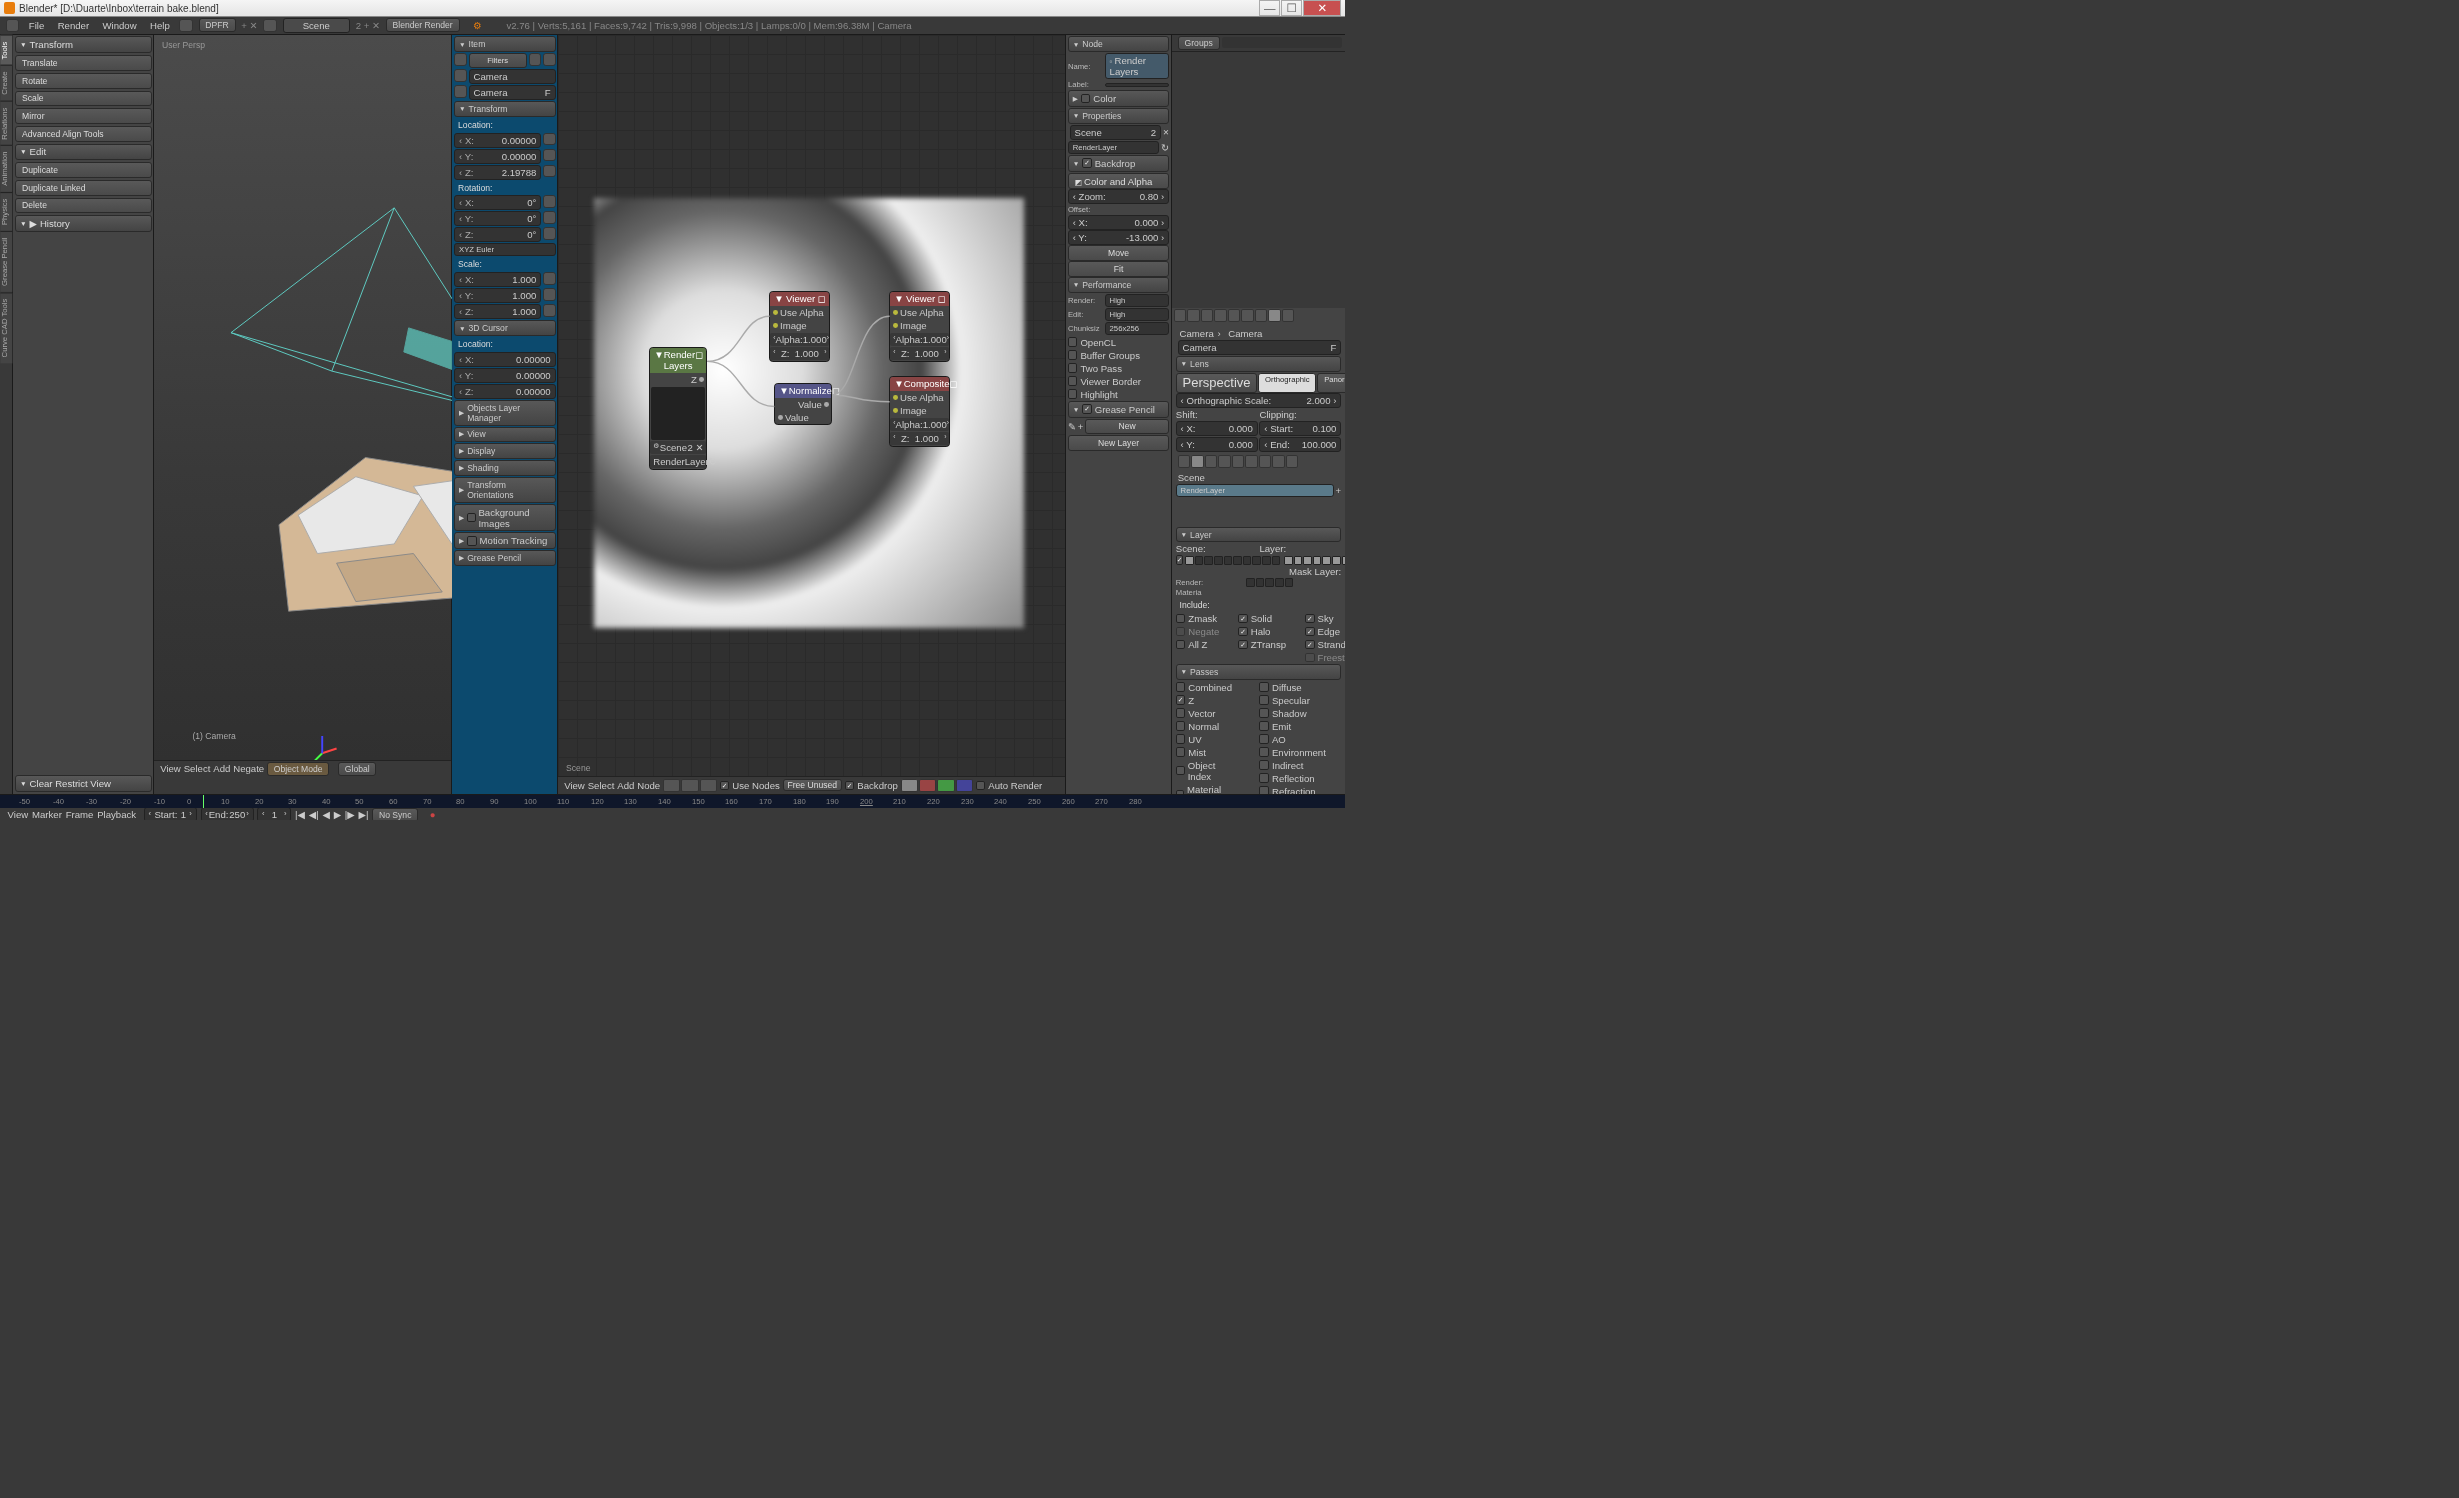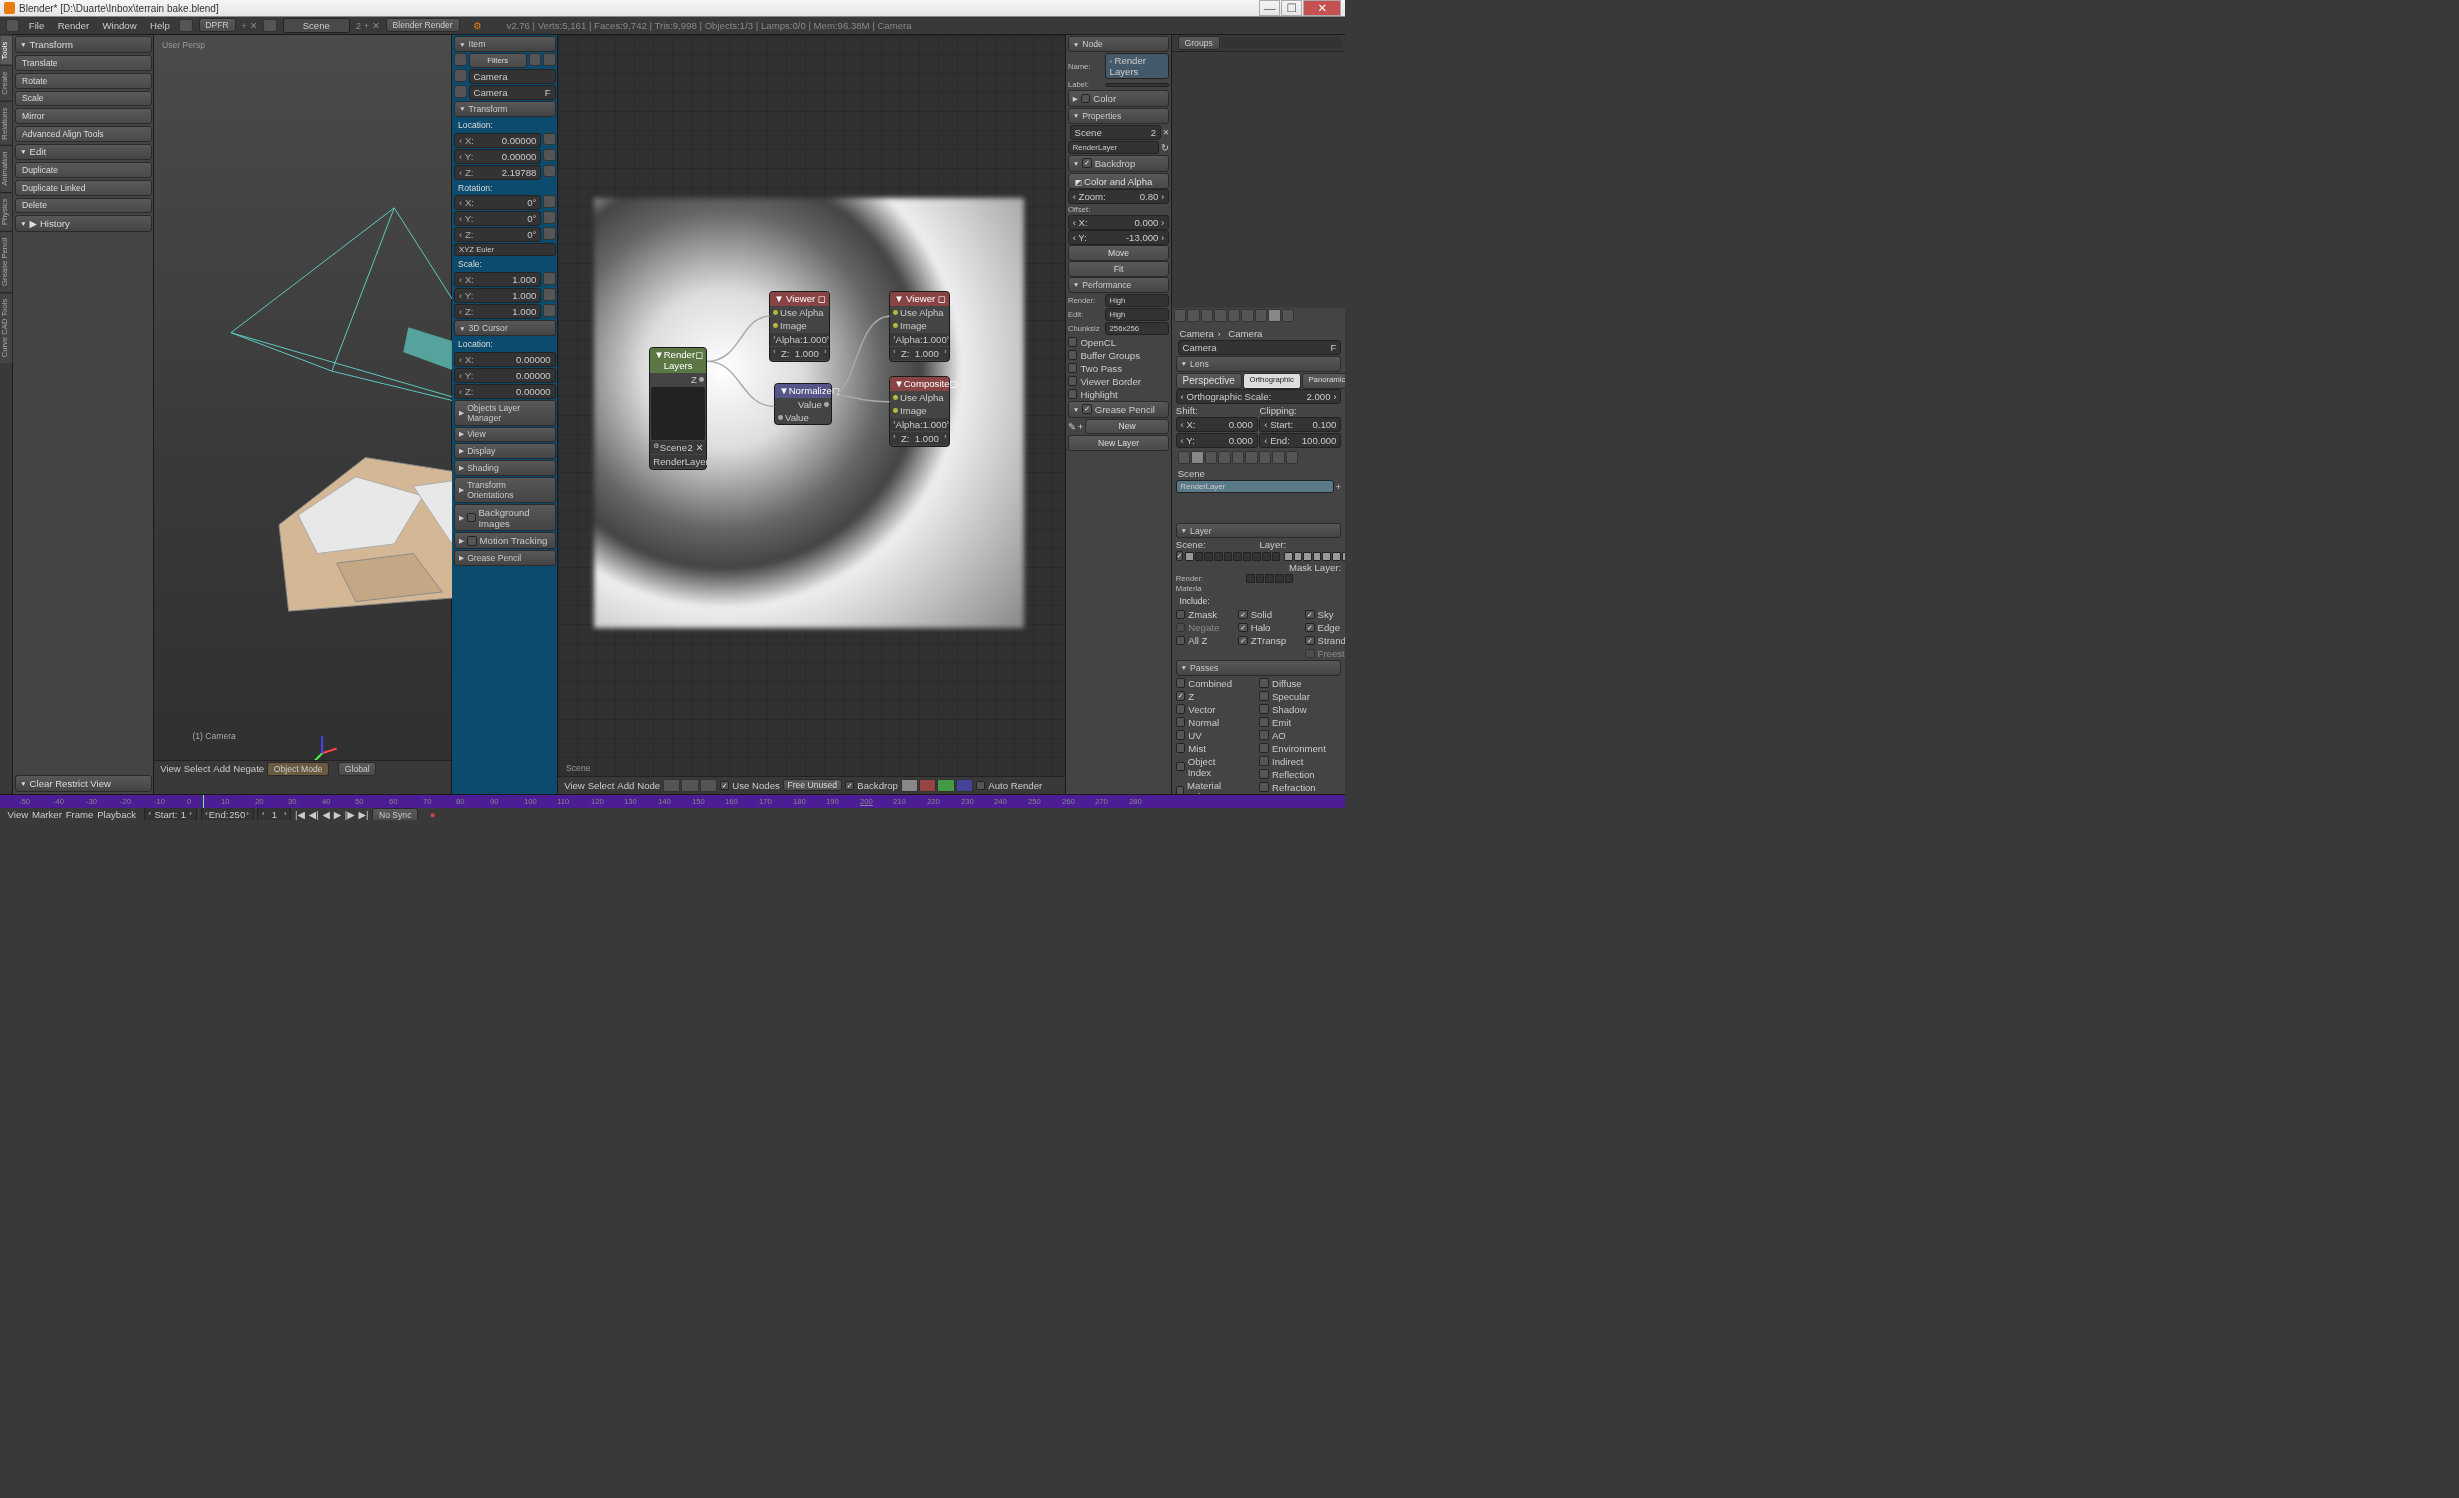--- a/index.html
+++ b/index.html
@@ -82,21 +82,21 @@
 .props-body { padding: 1.9px 3.8px; overflow: hidden; flex: 1; }
 .layer-grid { display: grid; grid-template-columns: repeat(10, 8.6px); gap: 1px; }
 .layer-cell { width: 8.6px; height: 8.6px; background: #333; border: 1px solid #222; border-radius: 1px; }
 .layer-cell.on { background: #999; }
 .chk-row { display: flex; align-items: center; gap: 2.9px; padding: 1px 0; }
 .chk-grid { display: flex; gap: 19px; }
 .chk-col { display: flex; flex-direction: column; }
 
 
 .timeline { height: 27px; background: #393939; border-top: 1px solid #1a1a1a; }
-.tl-ruler { height: 13.4px; background: #4c1d95; display: flex; align-items: center; font-size: 7.7px; color: #888; position: relative; padding-left: 16px; }
+.tl-ruler { height: 13.4px; background: #0f172a; display: flex; align-items: center; font-size: 7.7px; color: #888; position: relative; padding-left: 16px; }
 .tl-tick { position: absolute; font-size: 7.7px; }
 .tl-footer { height: 13.4px; background: #393939; display: flex; align-items: center; gap: 3.8px; padding: 0 3.8px; font-size: 8.6px; }
 .tl-cursor { position: absolute; top: 0; bottom: 0; width: 1px; background: #6f6; left: 203px; }
 
 
 .btn-strip { display: flex; gap: 1px; }
 .strip-btn { background: #555; width: 17.3px; height: 13.4px; border-radius: 1.9px; border: 1px solid #333; }
 .dropdown { background: linear-gradient(#595959,#4a4a4a); padding: 1px 5.8px; border-radius: 2.9px; border: 1px solid #2a2a2a; font-size: 8.6px; }
 .numfield { background: #333; padding: 1px 3.8px; border-radius: 2.9px; border: 1px solid #222; font-size: 7.7px; display: flex; justify-content: space-between; }
 
@@ -545,21 +545,21 @@
           <span>›</span>
           <div class="mini"></div>
           <span>Camera</span>
         </div>
       <div class="nprow">
           <div class="mini"></div>
           <div class="val" style="flex:1"><span>Camera</span> <span style="float:right">F</span></div>
         </div>
       <div class="np-hdr expanded">Lens</div>
       <div class="btn-strip" style="width:100%">
-        <div class="tbtn" style="flex:1;text-align:center;font-size:10px">Perspective</div>
+        <div class="tbtn" style="flex:1;text-align:center;font-size:13px">Perspective</div>
         <div class="tbtn" style="flex:1;text-align:center;font-size:7.7px;background:#ddd;color:#222">Orthographic</div>
         <div class="tbtn" style="flex:1;text-align:center;font-size:7.7px">Panoramic</div>
       </div>
       <div class="numfield">
           <span>‹ <span>Orthographic Scale:</span></span>
           <span><span>2.000</span> ›</span>
         </div>
       <div class="nprow">
           <span style="flex:1">Shift:</span>
           <span style="flex:1">Clipping:</span>

